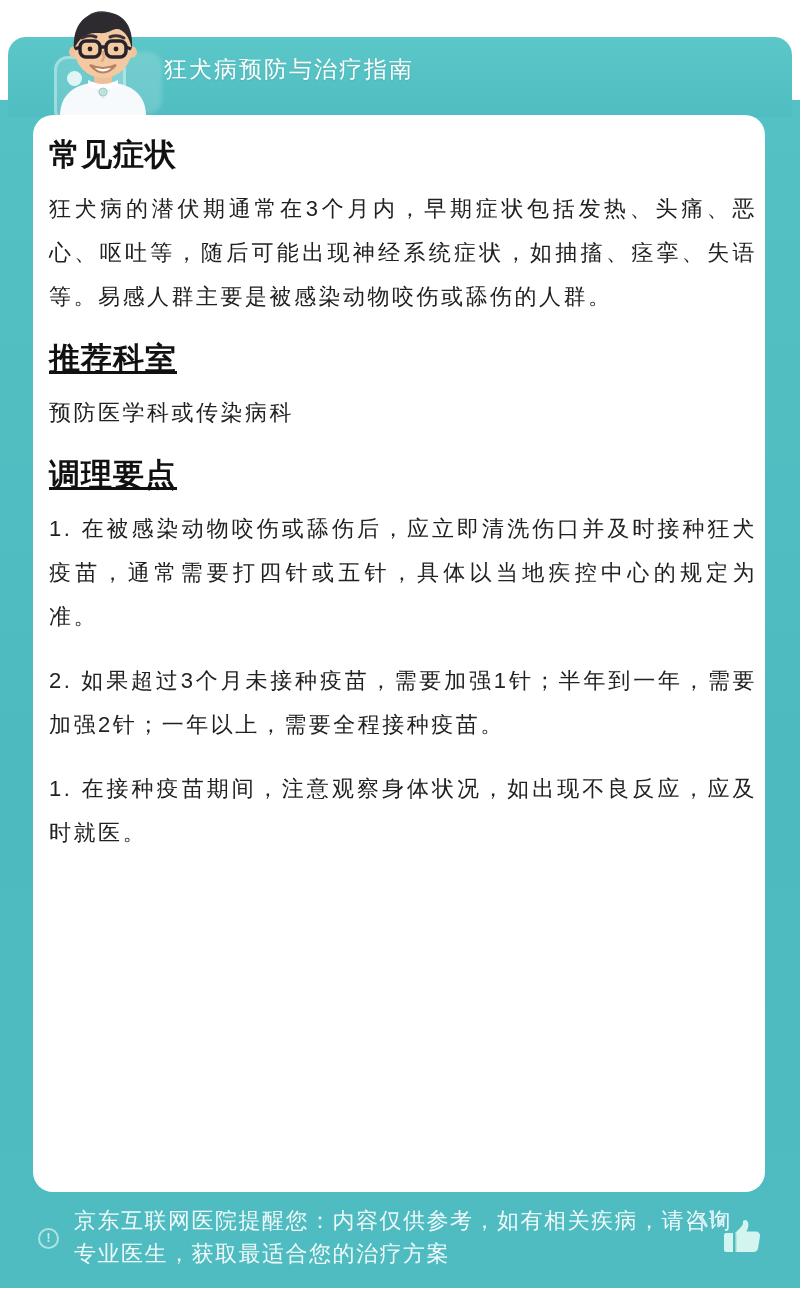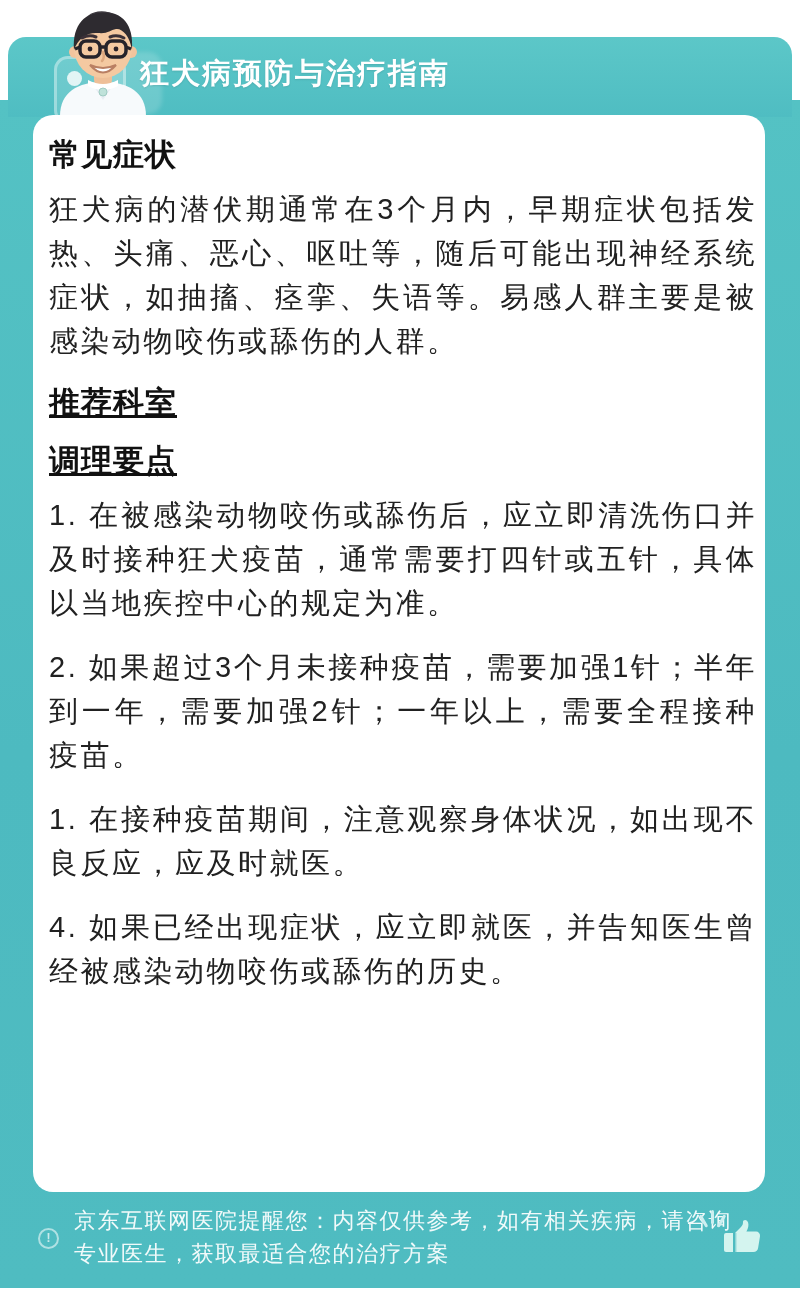--- a/index.html
+++ b/index.html
@@ -37,39 +37,39 @@
   }
   .photo-badge .mount{
     position:absolute;left:8px;top:32px;width:40px;height:12px;border-radius:7px;
     background:rgba(255,255,255,0.8);
     transform:rotate(-12deg);
   }
   
   .avatar{position:absolute;left:48px;top:8px;width:110px;height:108px;z-index:3;}
   
   .header-title{
-    position:absolute;left:140px;top:54px;z-index:3;
-    color:#ffffff;font-size:29px;font-weight:bold;letter-spacing:2px;
+    position:absolute;left:164px;top:54px;z-index:3;
+    color:#ffffff;font-size:23px;font-weight:normal;letter-spacing:2px;
     text-shadow:0 1px 2px rgba(0,0,0,0.10);
   }
   
   .card{
     position:absolute;left:33px;top:115px;width:732px;height:1077px;z-index:4;
     background:#ffffff;border-radius:20px;
     padding:22px 8px 0 16px;box-sizing:border-box;
   }
   .card h2{
     margin:0 0 14px 0;
     font-size:31px;line-height:36px;font-weight:bold;color:#111111;
     letter-spacing:1px;
   }
   .card h2.spaced{margin-top:22px;text-decoration:underline;}
   .card p{
     margin:0 0 22px 0;
-    font-size:29px;line-height:44px;color:#212121;
+    font-size:22px;line-height:44px;color:#212121;
     letter-spacing:2.5px;
     text-align:justify;
   }
   .card p.list-item{margin-bottom:20px;}
   
   .footer{
     position:absolute;left:0;right:0;top:1192px;height:96px;z-index:5;
     color:rgba(255,255,255,0.92);
   }
   .info-icon{
@@ -140,26 +140,26 @@
   </svg>
 </div>
 
 <div class="header-title">狂犬病预防与治疗指南</div>
 
 <div class="card">
   <h2>常见症状</h2>
   <p>狂犬病的潜伏期通常在3个月内，早期症状包括发热、头痛、恶心、呕吐等，随后可能出现神经系统症状，如抽搐、痉挛、失语等。易感人群主要是被感染动物咬伤或舔伤的人群。</p>
 
   <h2 class="spaced">推荐科室</h2>
+  <p>预防医学科或传染病科</p>
 
   <h2 class="spaced">调理要点</h2>
   <p class="list-item">1. 在被感染动物咬伤或舔伤后，应立即清洗伤口并及时接种狂犬疫苗，通常需要打四针或五针，具体以当地疾控中心的规定为准。</p>
   <p class="list-item">2. 如果超过3个月未接种疫苗，需要加强1针；半年到一年，需要加强2针；一年以上，需要全程接种疫苗。</p>
   <p class="list-item">1. 在接种疫苗期间，注意观察身体状况，如出现不良反应，应及时就医。</p>
-  <p class="list-item">4. 如果已经出现症状，应立即就医，并告知医生曾经被感染动物咬伤或舔伤的历史。</p>
 </div>
 
 <div class="footer">
   <div class="info-icon">!</div>
   <div class="disclaimer">京东互联网医院提醒您：内容仅供参考，如有相关疾病，请咨询专业医生，获取最适合您的治疗方案</div>
   <div class="like-wrap">
     <div class="burst b1"></div>
     <div class="burst b2"></div>
     <div class="burst b3"></div>
     <svg class="thumb-svg" width="40" height="36" viewBox="0 0 40 36" xmlns="http://www.w3.org/2000/svg">

